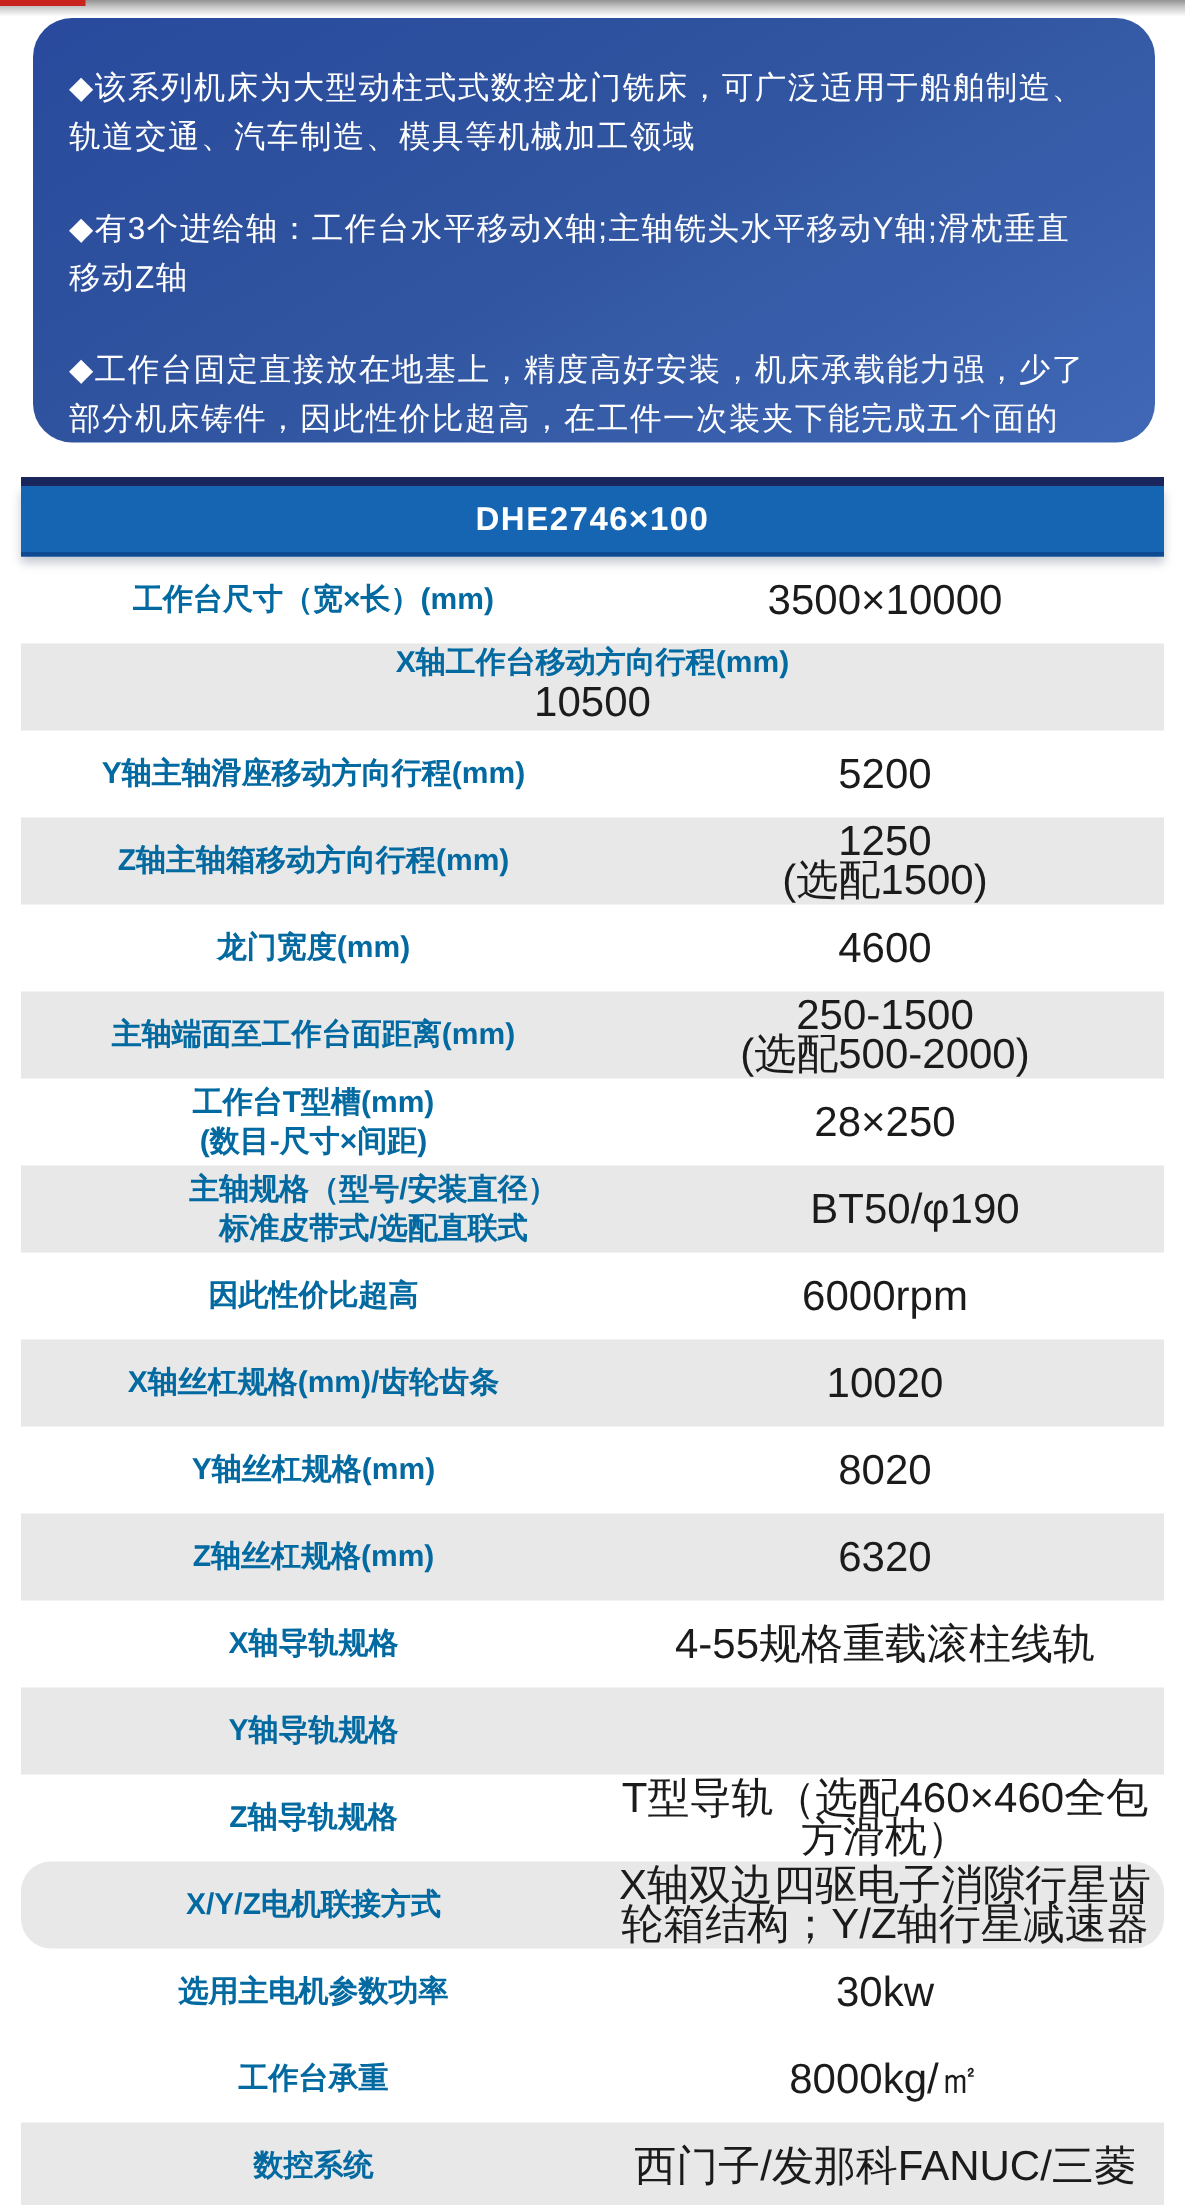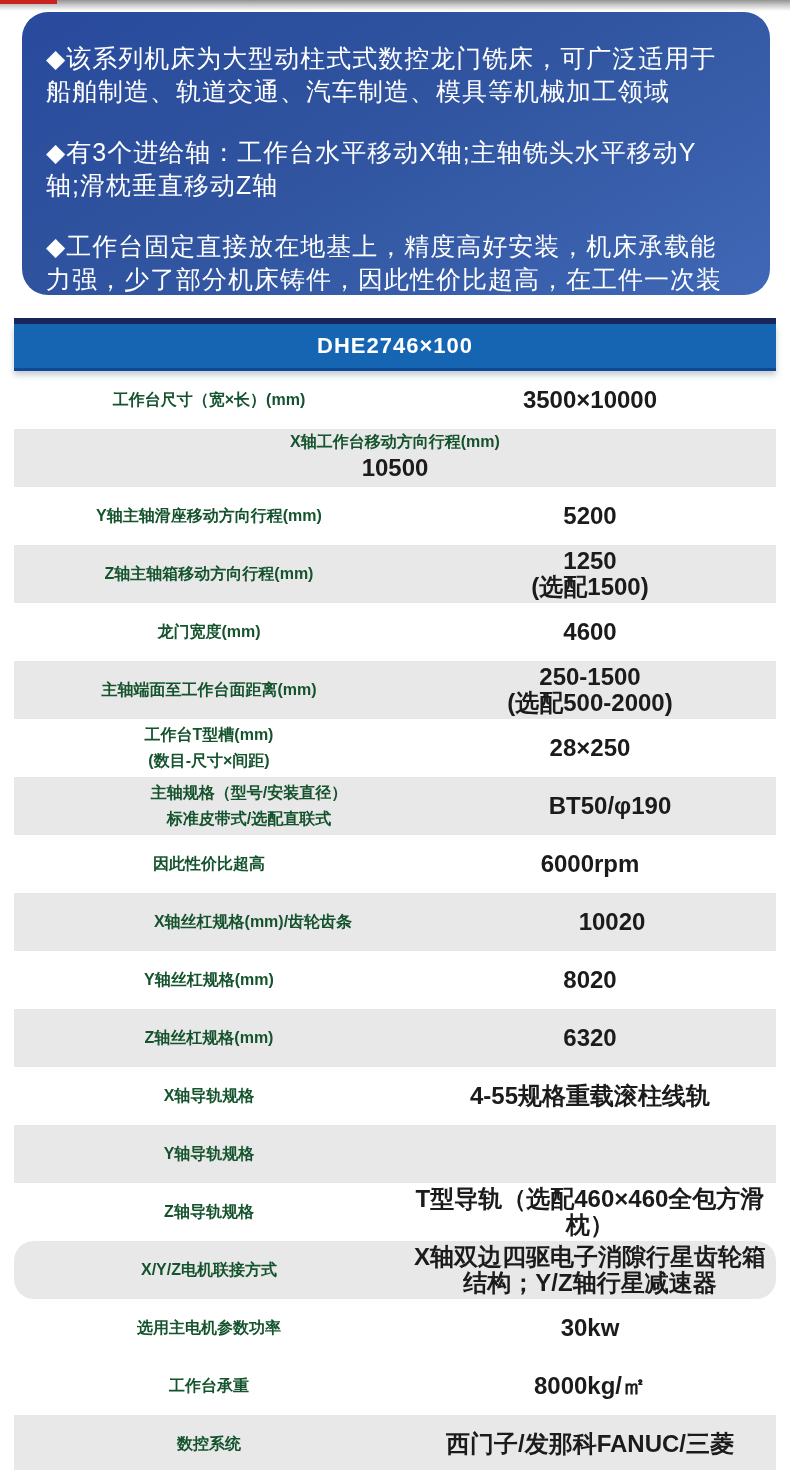--- a/index.html
+++ b/index.html
@@ -24,46 +24,46 @@
   
   .info-box {
     position: absolute; left: 22px; top: 12px; width: 748px; height: 283px;
     box-sizing: border-box; padding: 30px 24px 0 24px;
     border-radius: 26px;
     background: linear-gradient(150deg, #294a9d 0%, #30549f 45%, #4068b6 100%);
     color: #ffffff;
   }
   .info-box p {
     margin: 0 16px 28px 0;
-    font-size: 25px; line-height: 33px; font-weight: 500; letter-spacing: 1px;
+    font-size: 21px; line-height: 33px; font-weight: 500; letter-spacing: 1px;
   }
 
   
   .spec-table { position: absolute; left: 14px; top: 318px; width: 762px; }
   .table-strip { height: 6px; }
   .table-head {
     position: relative; z-index: 2;
     display: flex; align-items: center; height: 44px;
     border-bottom: 3px solid #0e4a91;
     box-shadow: 0 4px 6px rgba(110, 120, 140, 0.4);
     color: #ffffff; font-weight: 700; font-size: 22px; letter-spacing: 1px;
   }
   .head-left  { width: 390px; text-align: center; }
   .head-right { flex: 1; text-align: center; }
 
   .rows { position: relative; z-index: 1; }
   .row { display: flex; align-items: center; height: 58px; }
   .cell-label {
     width: 390px; text-align: center;
-    font-weight: 700; font-size: 16px; line-height: 26px;
-    color: #14532d; white-space: pre-line;
+    font-weight: 700; font-size: 20px; line-height: 26px;
+    color: #0369a1; white-space: pre-line;
   }
   .cell-value {
     flex: 1; text-align: center; padding: 0 2px;
-    font-weight: 700; font-size: 24px; line-height: 26px;
+    font-weight: 400; font-size: 28px; line-height: 26px;
     color: #1b1b1b; white-space: pre-line;
   }
 </style>
 </head>
 <body>
 
 <div class="page">
 
   <div class="top-shadow"></div>
   <div class="red-sliver" style="background: rgb(200, 35, 31);"></div>
@@ -122,21 +122,21 @@
     <div class="cell-label">主轴规格（型号/安装直径）
 标准皮带式/选配直联式</div>
     <div class="cell-value">BT50/φ190</div>
   </div>
 
   <div class="row">
     <div class="cell-label">因此性价比超高</div>
     <div class="cell-value">6000rpm</div>
   </div>
 
-  <div class="row" style="background: rgb(232, 232, 232); padding-left: 44px;">
+  <div class="row" style="background: rgb(232, 232, 232);">
     <div class="cell-label">X轴丝杠规格(mm)/齿轮齿条</div>
     <div class="cell-value">10020</div>
   </div>
 
   <div class="row">
     <div class="cell-label">Y轴丝杠规格(mm)</div>
     <div class="cell-value">8020</div>
   </div>
 
   <div class="row" style="background: rgb(232, 232, 232);">

